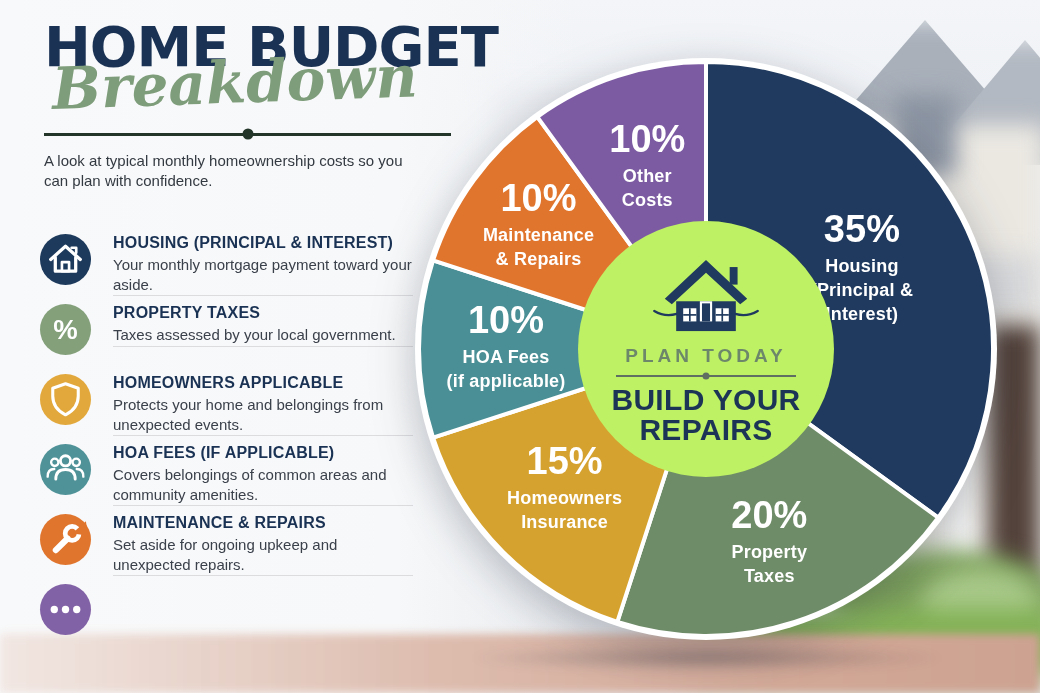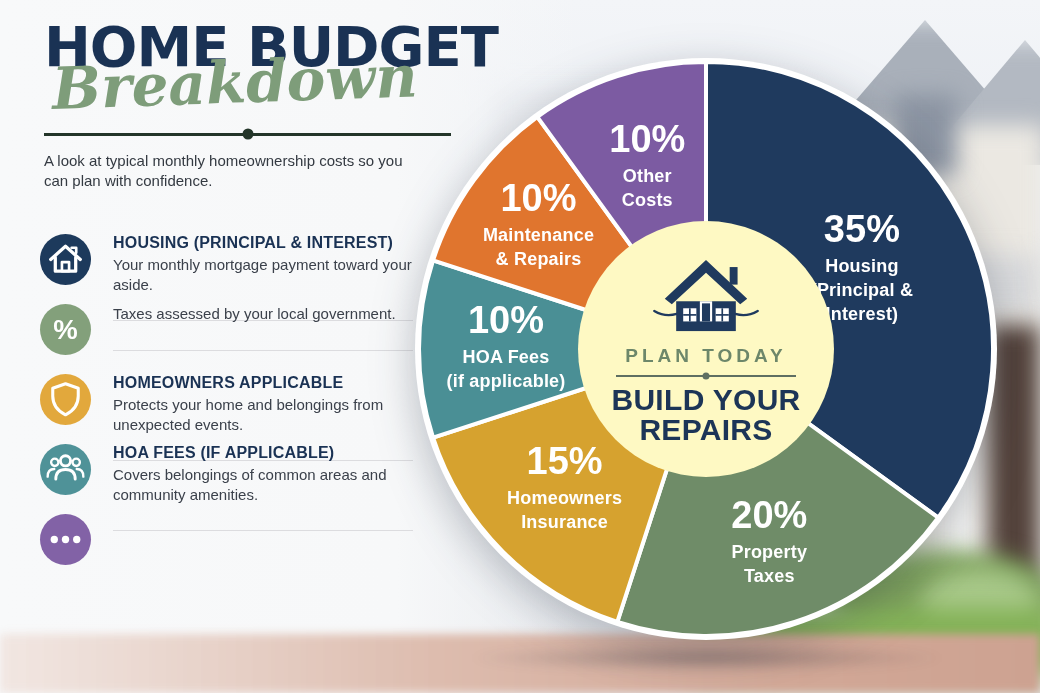--- a/index.html
+++ b/index.html
@@ -44,35 +44,35 @@
   .title-divider::after { content:''; position:absolute; left:50%; top:50%; transform:translate(-50%,-50%);
                 width:11px; height:11px; border-radius:50%; background:#233529; }
   .intro { margin-top:15px; font-size:15px; line-height:1.33; color:#343a42; width:375px; }
 
   
   .legend { position:absolute; left:40px; top:234px; width:380px; list-style:none; }
   .legend-item { display:flex; align-items:flex-start; gap:22px; height:70px; }
   .icon-circle { flex:none; width:51px; height:51px; border-radius:50%; background:var(--c,#888);
                  display:flex; align-items:center; justify-content:center; }
   .icon-circle svg { width:51px; height:51px; display:block; }
-  .legend-text { width:300px; padding-bottom:26px; }
+  .legend-text { width:300px; padding-bottom:1px; }
   .legend-item:not(:last-child) .legend-text { border-bottom:1px solid #dcdcdf; }
   .legend-text h3 { font-size:16px; font-weight:700; color:#1a3254; letter-spacing:.2px; margin-bottom:3px; }
   .legend-text p  { font-size:15px; line-height:1.3; color:#3b414b; }
   .pct-glyph { font-family:"Liberation Sans",sans-serif; font-weight:700; font-size:27px; fill:#fff; text-anchor:middle; }
 
   
   .chart-area { position:absolute; left:0; top:0; width:1040px; height:693px; pointer-events:none; }
   #donut-svg { position:absolute; left:406px; top:49px; width:600px; height:600px; overflow:visible;
                filter:drop-shadow(0 12px 22px rgba(25,35,55,.28)); }
   .pct      { font-family:"Liberation Sans",sans-serif; font-weight:700; font-size:38px; fill:#fff; text-anchor:middle; }
   .seglabel { font-family:"Liberation Sans",sans-serif; font-weight:700; font-size:18px; letter-spacing:.2px; fill:#fff; text-anchor:middle; }
 
   .donut-center { position:absolute; left:578px; top:221px; width:256px; height:256px; border-radius:50%;
-                  background:#fef9c3; display:flex; flex-direction:column; align-items:center; justify-content:center; }
+                  background:#bef264; display:flex; flex-direction:column; align-items:center; justify-content:center; }
   .center-house { width:114px; height:82px; margin-top:2px; }
   .tagline-top { margin-top:8px; font-size:19px; font-weight:700; letter-spacing:4px; color:#6d876a; }
   .center-divider { position:relative; margin-top:8px; width:180px; height:2px; background:#5f6f62; }
   .center-divider::after { content:''; position:absolute; left:50%; top:50%; transform:translate(-50%,-50%);
                   width:7px; height:7px; border-radius:50%; background:#5f6f62; }
   .build { margin-top:8px; font-size:30px; line-height:1.0; font-weight:700; color:#1c3557; letter-spacing:.3px; text-align:center; }
 </style>
 </head>
 <body>
 
@@ -120,20 +120,21 @@
         <p>Your monthly mortgage payment toward your aside.</p>
       </div>
     </li>
     <li class="legend-item" style="--c: #83a07b;">
       <span class="icon-circle">
         <svg viewBox="0 0 50 50">
           <text x="25" y="34.5" class="pct-glyph">%</text>
         </svg>
       </span>
       <div class="legend-text">
+        <h3>PROPERTY TAXES</h3>
         <p>Taxes assessed by your local government.</p>
       </div>
     </li>
     <li class="legend-item" style="--c: #e2a83c;">
       <span class="icon-circle">
         <svg viewBox="0 0 50 50" fill="none" stroke="#fff" stroke-linecap="round" stroke-linejoin="round">
           <path d="M25 9.5 L37.5 14 V21.5 C37.5 30.5 32 36.5 25 40 C18 36.5 12.5 30.5 12.5 21.5 V14 Z" stroke-width="3"></path>
         </svg>
       </span>
       <div class="legend-text">
@@ -148,20 +149,33 @@
           <path d="M7.5 32 C7.5 26.5 10.5 24.5 14 24.5" stroke-width="2.3"></path>
           <circle cx="35.5" cy="18" r="3.6" stroke-width="2.3"></circle>
           <path d="M42.5 32 C42.5 26.5 39.5 24.5 36 24.5" stroke-width="2.3"></path>
           <circle cx="25" cy="16.5" r="5" stroke-width="2.8"></circle>
           <path d="M15.5 34.5 C15.5 27.5 19.5 25 25 25 C30.5 25 34.5 27.5 34.5 34.5" stroke-width="2.8"></path>
         </svg>
       </span>
       <div class="legend-text">
         <h3>HOA FEES (IF APPLICABLE)</h3>
         <p>Covers belongings of common areas and community amenities.</p>
+      </div>
+    </li>
+    <li class="legend-item" style="--c: #e0752e;">
+      <span class="icon-circle">
+        <svg viewBox="0 0 50 50">
+          <line x1="15.5" y1="35.5" x2="27" y2="24" stroke="#fff" stroke-width="6" stroke-linecap="round"></line>
+          <circle cx="31.5" cy="19" r="6.8" fill="none" stroke="#fff" stroke-width="4.6"></circle>
+          <polygon class="knock" points="31.5,19 45,7 47,21" style="fill:var(--c)"></polygon>
+        </svg>
+      </span>
+      <div class="legend-text">
+        <h3>MAINTENANCE &amp; REPAIRS</h3>
+        <p>Set aside for ongoing upkeep and unexpected repairs.</p>
       </div>
     </li>
     <li class="legend-item" style="--c: #8262a6;">
       <span class="icon-circle">
         <svg viewBox="0 0 50 50" fill="#fff">
           <circle cx="14" cy="25" r="3.6"></circle>
             <circle cx="25" cy="25" r="3.6"></circle>
             <circle cx="36" cy="25" r="3.6"></circle>
         </svg>
       </span>

